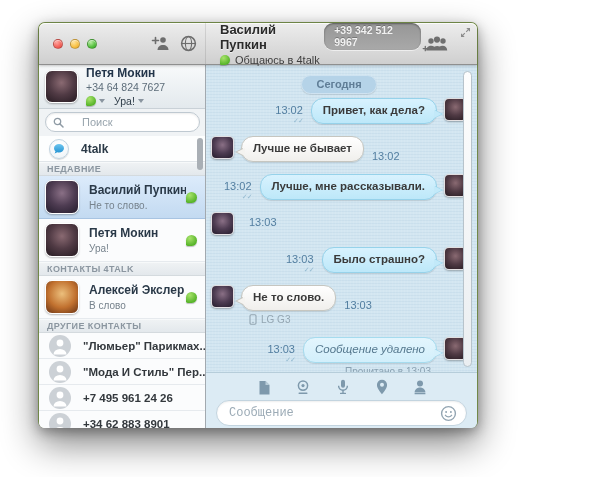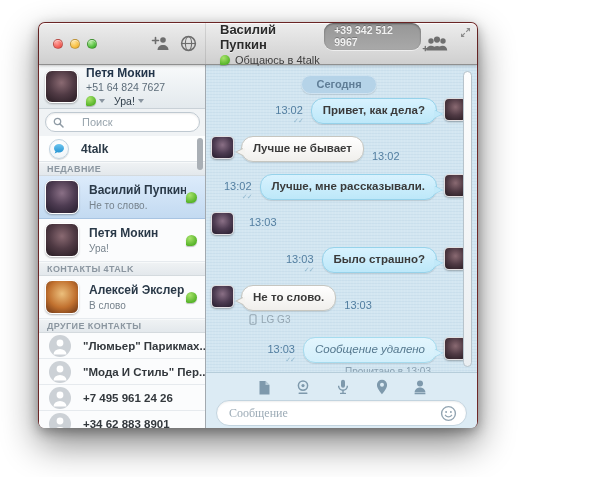--- a/index.html
+++ b/index.html
@@ -1,21 +1,21 @@
 <!DOCTYPE html>
 <html><head>
 <meta charset="utf-8">
 <style>
   html,body{margin:0;padding:0;}
   body{width:600px;height:477px;overflow:hidden;background:#ffffff;
        font-family:"Liberation Sans","DejaVu Sans",sans-serif;}
   *{box-sizing:border-box;}
 
   .window{position:absolute;left:38px;top:22px;width:440px;height:406px;border-radius:7px;
-          background:#b91c1c;border:1px solid rgba(50,50,50,.55);
+          background:#bef264;border:1px solid rgba(50,50,50,.55);
           box-shadow:0 16px 36px rgba(0,0,0,.48),0 4px 12px rgba(0,0,0,.30);}
 
   
   .titlebar{height:42px;border-radius:6px 6px 0 0;display:flex;position:relative;z-index:3;
             background:linear-gradient(#ededed,#cfcfcf);
             border-bottom:1px solid #8f8f8f;
             box-shadow:inset 0 1px 0 rgba(255,255,255,.75),0 1px 3px rgba(0,0,0,.22);}
   .tb-left{width:167px;flex:none;display:flex;align-items:center;padding:0 8px 0 14px;
            border-right:1px solid rgba(0,0,0,.10);}
   .traffic{display:flex;gap:7px;align-items:center;}
@@ -142,21 +142,21 @@
   .receipt{font-size:10px;color:#8aa1b1;margin:3px 6px 0 0;}
 
   .chat-thumb{position:absolute;top:6px;right:5px;width:9px;height:296px;border-radius:5px;
               background:linear-gradient(#fdfdfd,#eaeef1);border:1px solid #b7c3cb;cursor:pointer;}
 
   .composer{height:56px;flex:none;border-top:1px solid #b6cdda;background:#dcebf4;padding-top:3px;}
   .tools{height:22px;display:flex;align-items:center;justify-content:center;gap:24px;color:#7e99ac;}
   .tools .icn{cursor:pointer;display:flex;}
   .input-row{position:relative;padding:2px 10px 0;}
   .compose{width:100%;height:26px;border-radius:14px;border:1px solid #c3d4df;background:#fff;
-           padding:0 34px 0 12px;font-size:12px;color:#333;outline:none;font-family:Liberation Serif, serif;
+           padding:0 34px 0 12px;font-size:12px;color:#333;outline:none;font-family:Liberation Mono, monospace;
            box-shadow:inset 0 1px 2px rgba(0,0,0,.07);}
   .compose::placeholder{color:#9cabb6;}
   .smiley{position:absolute;right:20px;top:7px;color:#93a5b2;cursor:pointer;display:flex;}
 </style>
 </head>
 <body>
 
 <div class="window">
 
   <div class="titlebar">
@@ -212,21 +212,21 @@
     </div>
   </div>
 
   <div class="main">
 
     <div class="sidebar">
       <div class="profile">
         <div class="p-avatar av-dark2"></div>
         <div class="p-info">
           <div class="p-name">Петя Мокин</div>
-          <div class="p-phone">+51 64 824 7627</div>
+          <div class="p-phone">+34 64 824 7627</div>
           <div class="mood-row">
             <span class="dot s10"></span>
               <span class="caret"></span>
             <span class="mood-txt">Ура!</span>
               <span class="caret"></span>
           </div>
         </div>
       </div>
       <div class="search-wrap">
         <div class="search-box">

